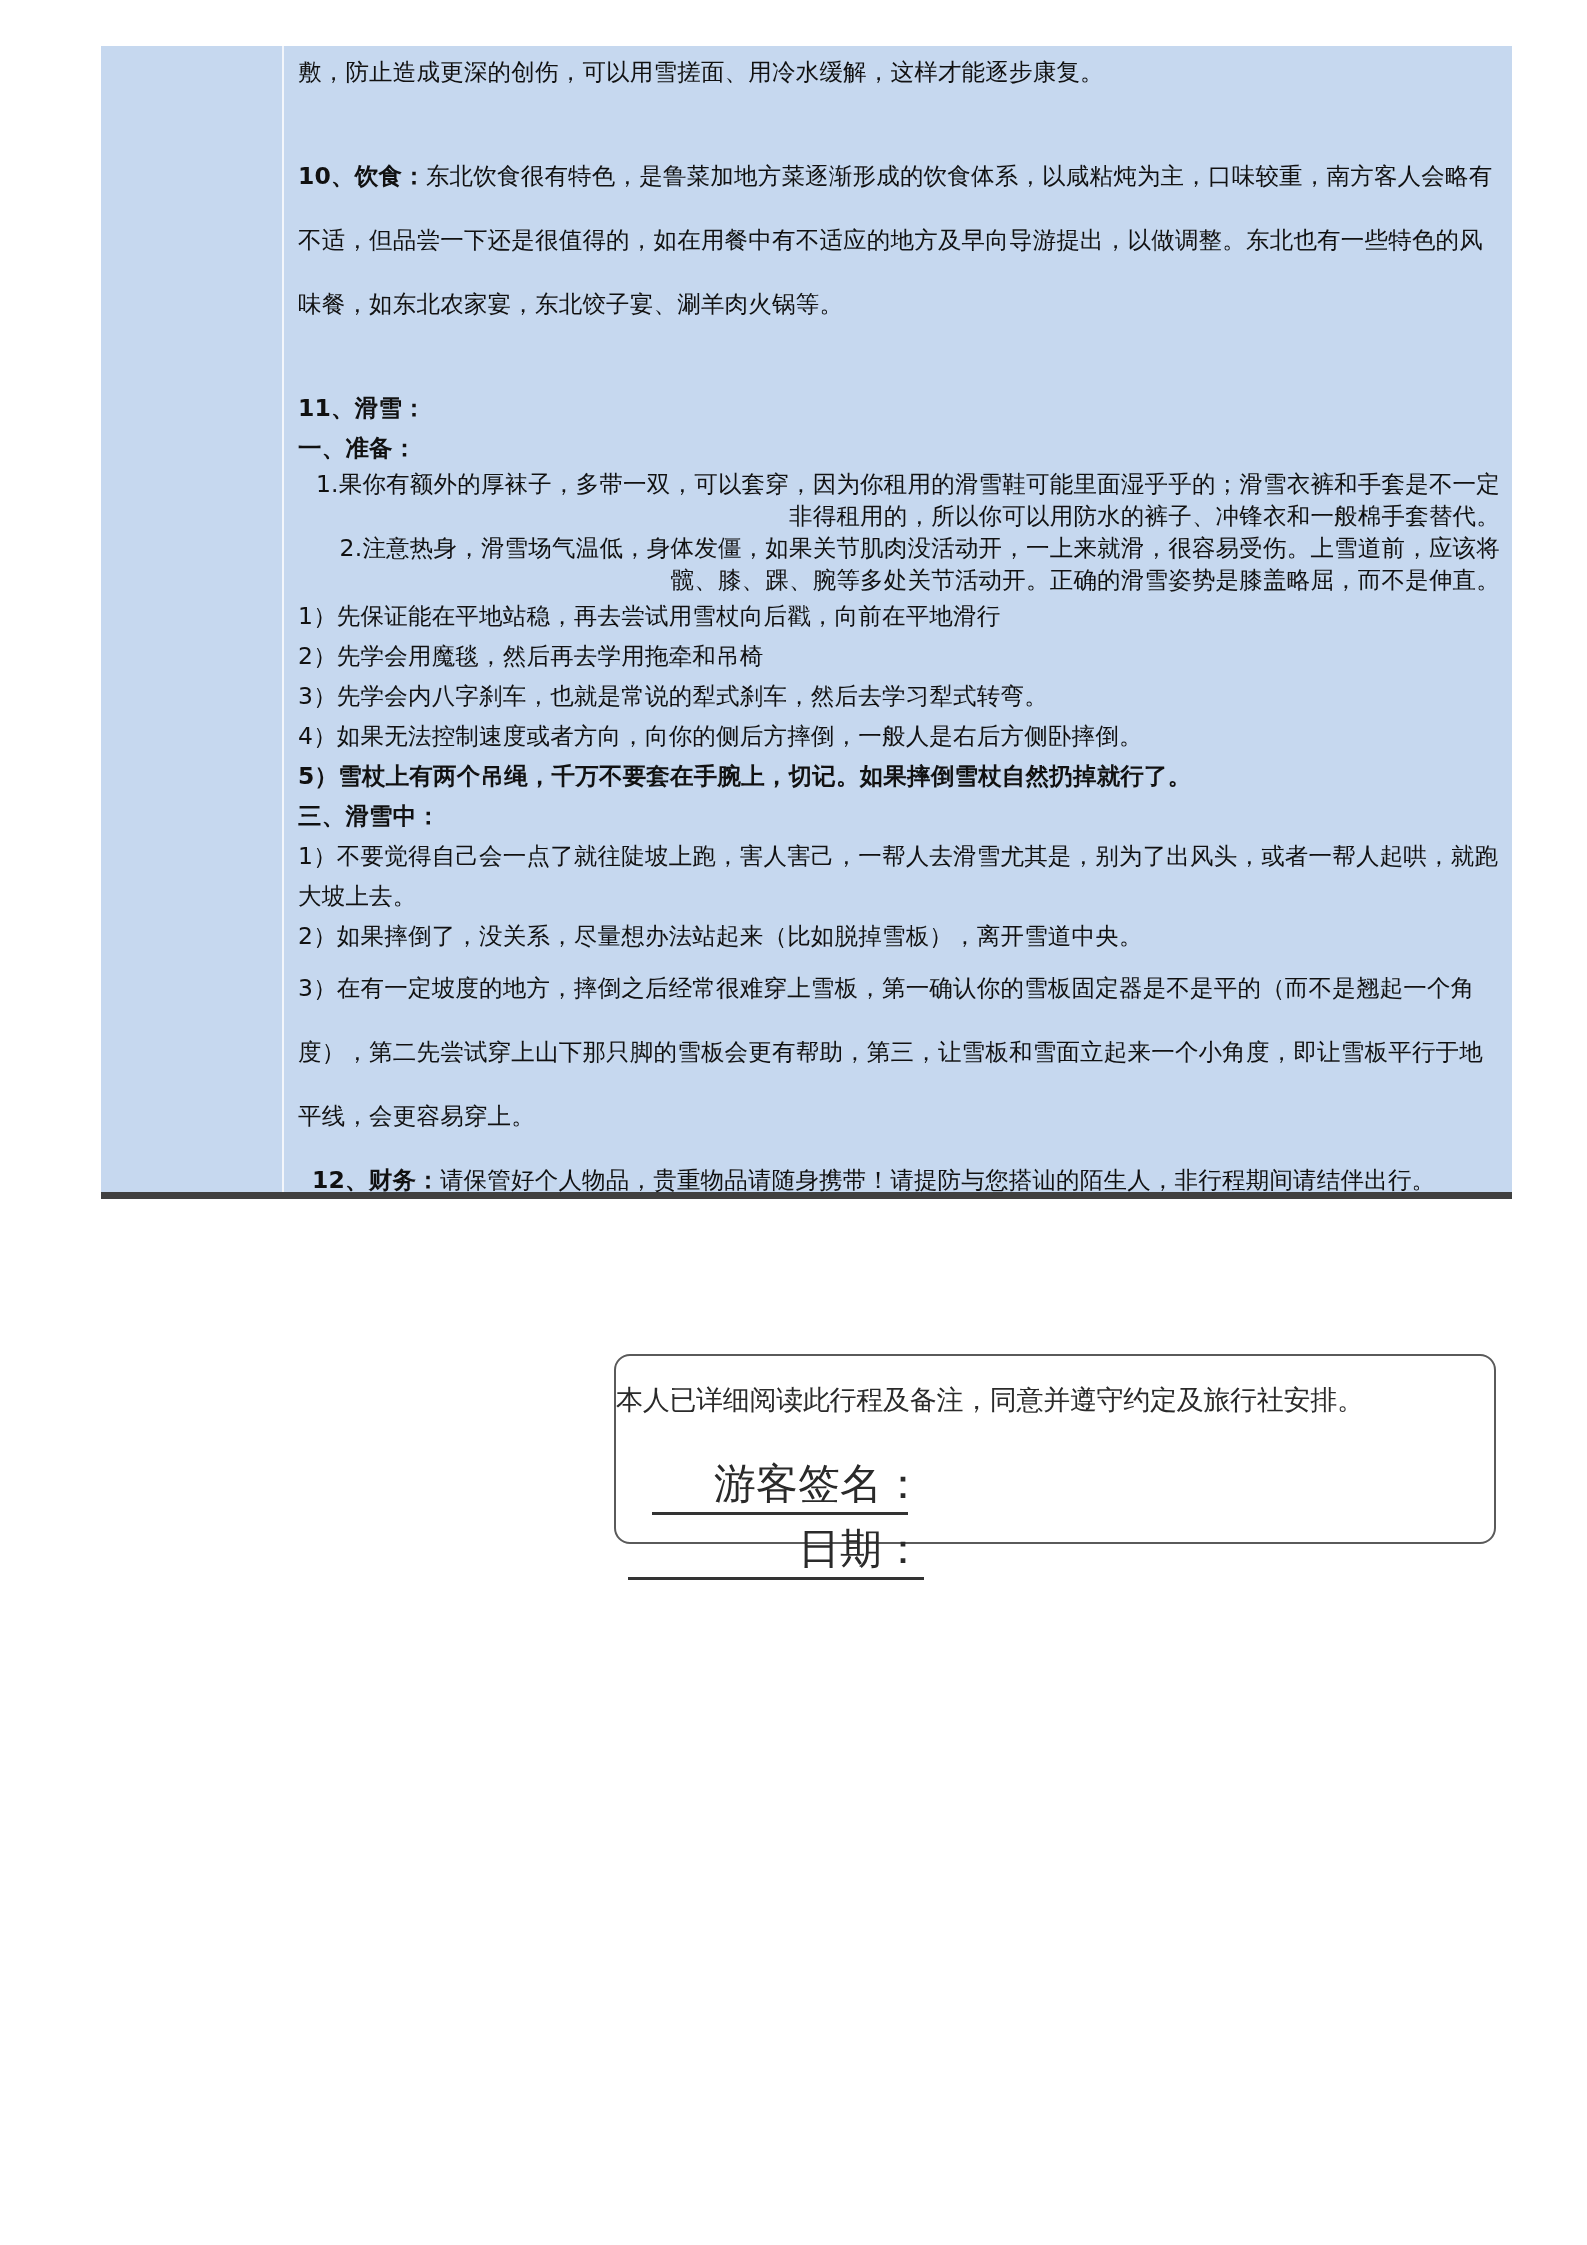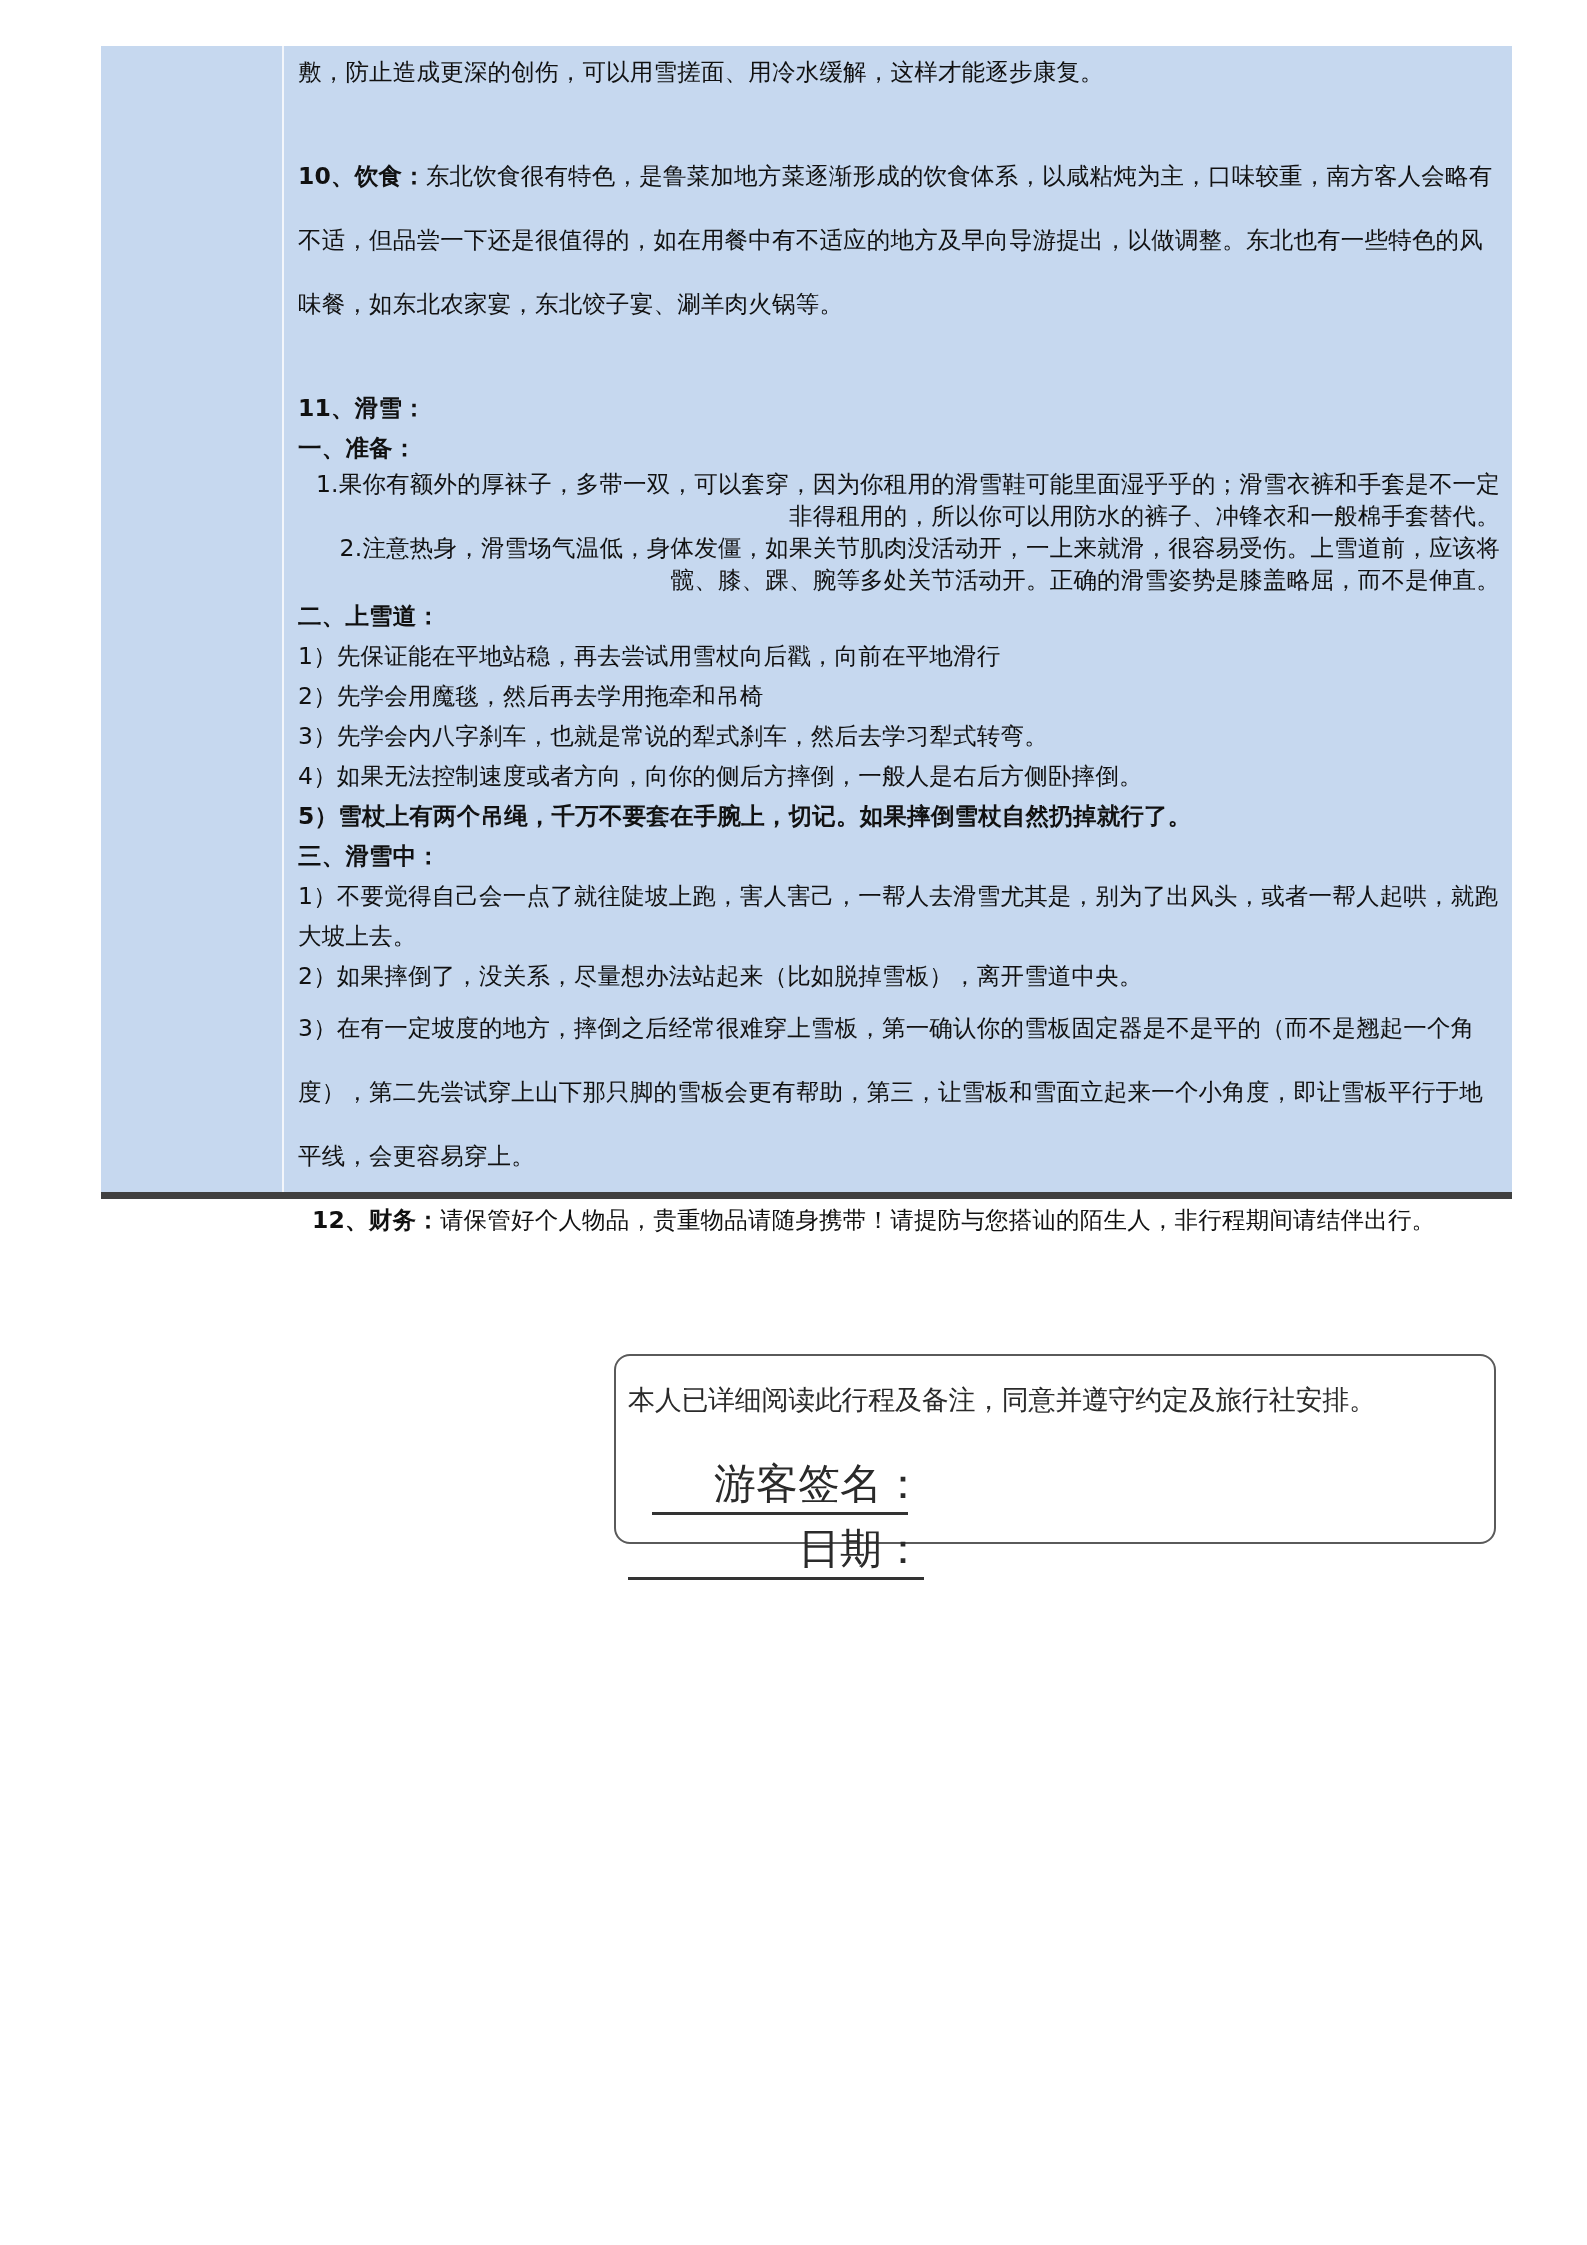--- a/index.html
+++ b/index.html
@@ -53,21 +53,21 @@
       top: 1354px;
       width: 882px;
       height: 190px;
       border: 2px solid #5a5a5a;
       border-radius: 16px;
       background: #ffffff;
       box-sizing: border-box;
     }
     .sign-statement {
       position: absolute;
-      left: 12px;
+      left: 0;
       top: 26px;
       font-size: 27px;
       color: #2a2a2a;
       white-space: nowrap;
       letter-spacing: -0.3px;
     }
     .sign-row {
       position: absolute;
       left: 12px;
       top: 100px;
@@ -101,21 +101,20 @@
     <p class="p section-para-tall"><span class="b">10、饮食：</span><span>东北饮食很有特色，是鲁菜加地方菜逐渐形成的饮食体系，以咸粘炖为主，口味较重，南方客人会略有不适，但品尝一下还是很值得的，如在用餐中有不适应的地方及早向导游提出，以做调整。东北也有一些特色的风味餐，如东北农家宴，东北饺子宴、涮羊肉火锅等。</span></p>
 
     <div class="gap2"></div>
 
     <p class="p b">11、滑雪：</p>
 
     <p class="p b">一、准备：</p>
     <p class="p tight">1.果你有额外的厚袜子，多带一双，可以套穿，因为你租用的滑雪鞋可能里面湿乎乎的；滑雪衣裤和手套是不一定非得租用的，所以你可以用防水的裤子、冲锋衣和一般棉手套替代。</p>
     <p class="p tight">2.注意热身，滑雪场气温低，身体发僵，如果关节肌肉没活动开，一上来就滑，很容易受伤。上雪道前，应该将髋、膝、踝、腕等多处关节活动开。正确的滑雪姿势是膝盖略屈，而不是伸直。</p>
 
-    <p class="p b">二、上雪道：</p>
     <p class="p list-line">1）先保证能在平地站稳，再去尝试用雪杖向后戳，向前在平地滑行</p>
     <p class="p list-line">2）先学会用魔毯，然后再去学用拖牵和吊椅</p>
     <p class="p list-line">3）先学会内八字刹车，也就是常说的犁式刹车，然后去学习犁式转弯。</p>
     <p class="p list-line">4）如果无法控制速度或者方向，向你的侧后方摔倒，一般人是右后方侧卧摔倒。</p>
     <p class="p list-line b">5）雪杖上有两个吊绳，千万不要套在手腕上，切记。如果摔倒雪杖自然扔掉就行了。</p>
 
     <p class="p b">三、滑雪中：</p>
     <p class="p list-line">1）不要觉得自己会一点了就往陡坡上跑，害人害己，一帮人去滑雪尤其是，别为了出风头，或者一帮人起哄，就跑大坡上去。</p>
     <p class="p list-line">2）如果摔倒了，没关系，尽量想办法站起来（比如脱掉雪板），离开雪道中央。</p>
     <p class="p section-para-tall">3）在有一定坡度的地方，摔倒之后经常很难穿上雪板，第一确认你的雪板固定器是不是平的（而不是翘起一个角度），第二先尝试穿上山下那只脚的雪板会更有帮助，第三，让雪板和雪面立起来一个小角度，即让雪板平行于地平线，会更容易穿上。</p>

